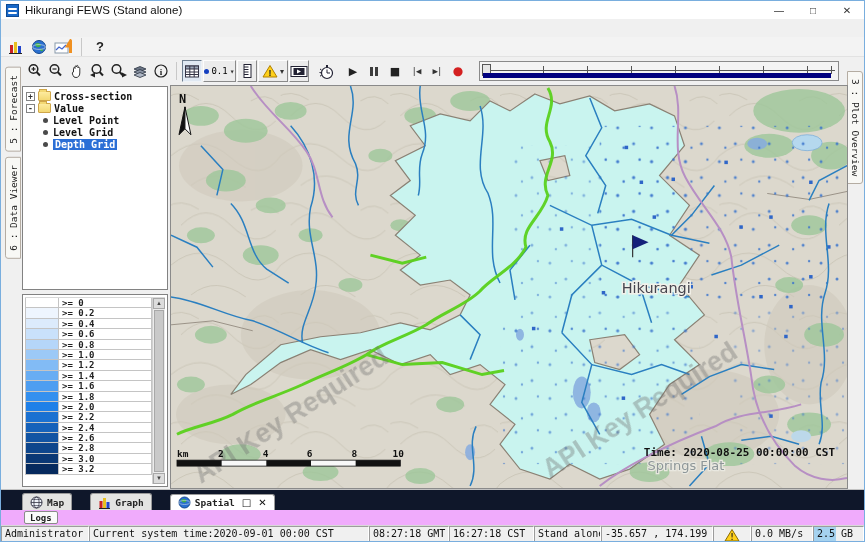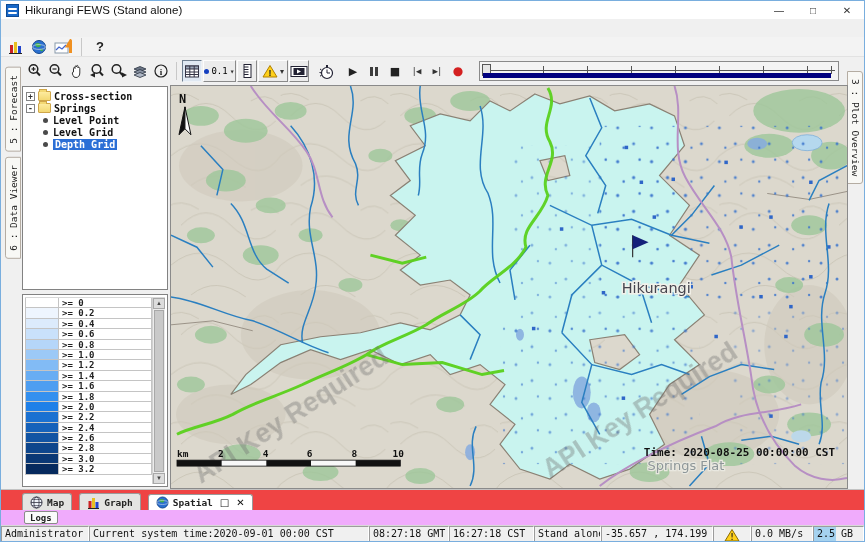--- a/index.html
+++ b/index.html
@@ -73,21 +73,21 @@
   .llb { flex:1; border:1px solid #c4c4c4; border-top:none; border-left:none; background:#fff; font-family:"DejaVu Sans Mono",monospace; font-size:9px; font-weight:bold; color:#222; padding-left:3px; line-height:10px; }
   .vscroll { width:13px; background:#ececec; border-left:1px solid #d0d0d0; display:flex; flex-direction:column; flex:none; }
   .sarrow { height:11px; background:#dcdcdc; border:1px solid #a8a8a8; font-size:6px; line-height:9px; text-align:center; color:#444; flex:none; }
   .sthumb { flex:1; background:#c9c9c9; border:1px solid #a8a8a8; margin:1px 1px; }
 
   
   .map-panel { position:absolute; top:84px; left:169px; width:678px; height:404px; border:1px solid #8a8a8a; background:#dcd8cd; overflow:hidden; }
   .map-panel svg { display:block; width:100%; height:100%; }
 
   
-  .tabbar { position:absolute; top:488px; left:0; right:0; height:21px; background:#ef4444; display:flex; align-items:flex-end; padding-left:21px; gap:7px; border-top:1px solid #c2c2c2; }
+  .tabbar { position:absolute; top:488px; left:0; right:0; height:21px; background:#0f172a; display:flex; align-items:flex-end; padding-left:21px; gap:18px; border-top:1px solid #c2c2c2; }
   .btab { display:flex; align-items:center; gap:4px; height:17px; padding:0 7px; background:#e4e4e2; border:1px solid #9a9a9a; border-bottom:none; border-radius:3px 3px 0 0; font-family:"DejaVu Sans Mono",monospace; font-size:9.5px; font-weight:bold; color:#222; }
   .btab.active { height:16px; background:#fff;margin-top:24px; }
   .tab-ctl { font-size:10px; color:#111; margin-left:3px; font-family:"DejaVu Sans",sans-serif; }
   .logsrow { position:absolute; top:509px; left:0; right:0; height:15px; background:#f0abfc; display:flex; align-items:center; padding-left:23px; }
   .logs-btn { height:13px; padding:0 5px; background:#fafafa; border:1px solid #8a8a8a; border-radius:2px; font-family:"DejaVu Sans Mono",monospace; font-size:9px; font-weight:bold; color:#222; display:flex; align-items:center; }
 
   
   .statusbar { position:absolute; top:524px; left:0; right:0; height:18px; background:#f0f0f0; display:flex; border-top:1px solid #d8d8d8; }
   .scell { border:1px solid; border-color:#9c9c9c #ffffff #ffffff #9c9c9c; font-family:"DejaVu Sans Mono",monospace; font-size:10px; color:#111; padding:1px 3px 0 3px; white-space:nowrap; overflow:hidden; position:relative; flex:none; }
   .scell.warn { display:flex; align-items:center; justify-content:center; }
@@ -287,21 +287,21 @@
   <div class="left-panel">
     <div class="tree-box">
       <div class="tree-row">
         <span class="expbox">+</span>
         <span class="folder"></span>
         <span>Cross-section</span>
       </div>
       <div class="tree-row">
         <span class="expbox">-</span>
         <span class="folder"></span>
-        <span>Springs</span>
+        <span>Value</span>
       </div>
       <div class="tree-row">
         <span class="tree-indent"></span>
           <span class="bullet"></span>
         <span>Level Point</span>
       </div>
       <div class="tree-row">
         <span class="tree-indent"></span>
           <span class="bullet"></span>
         <span>Level Grid</span>

